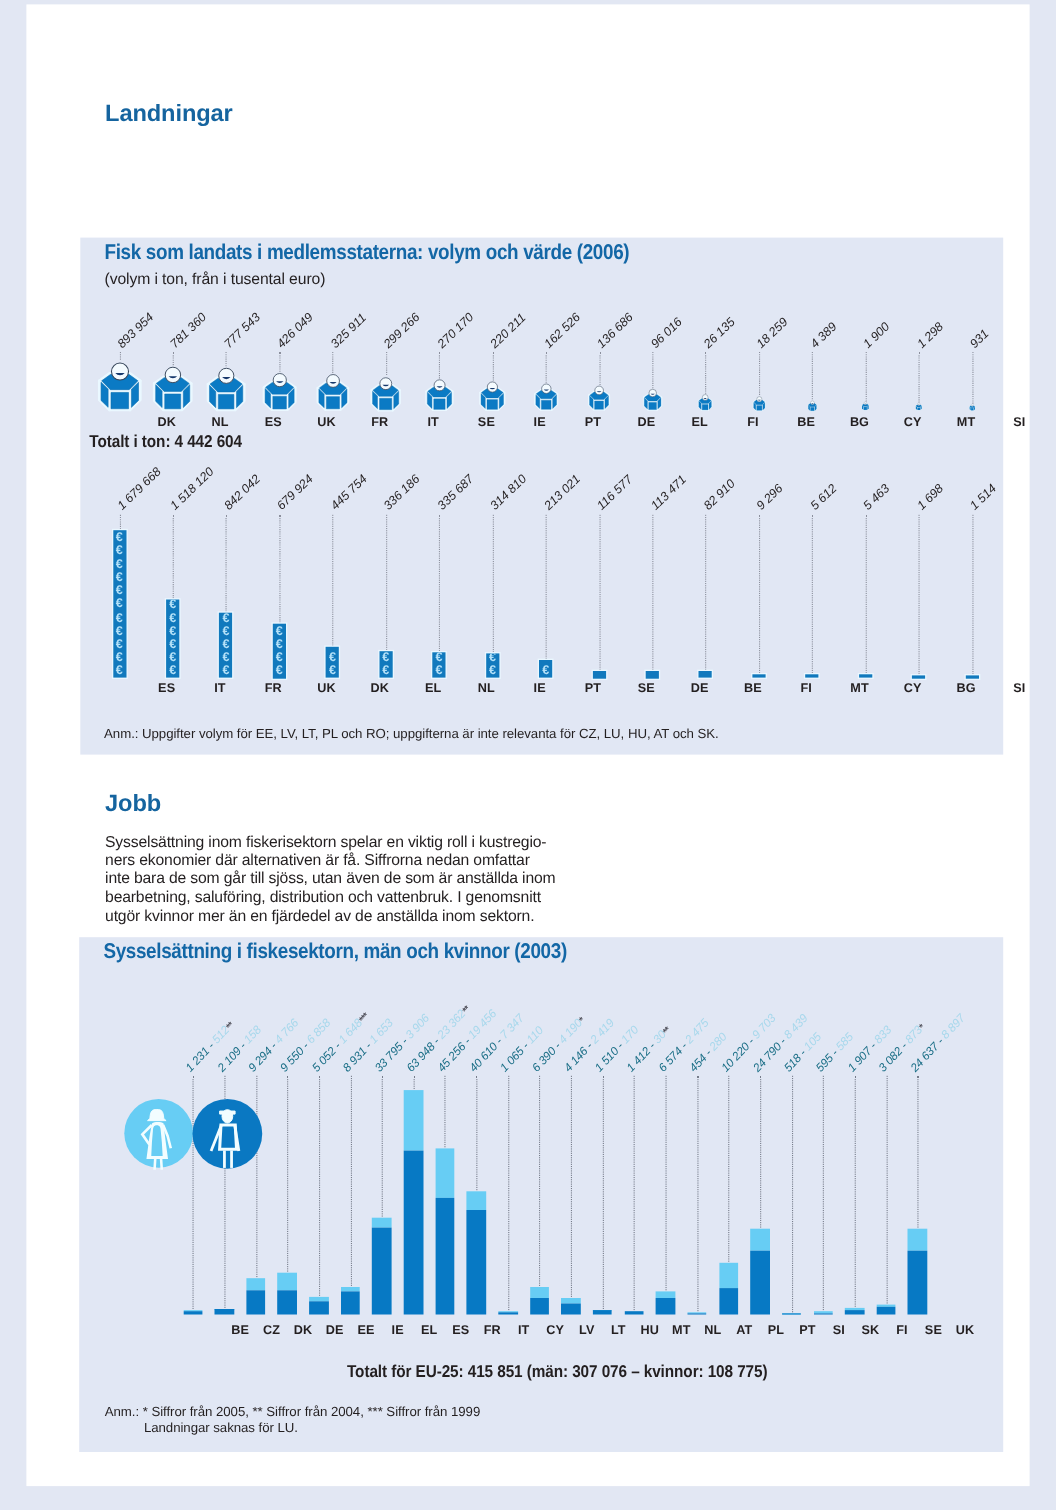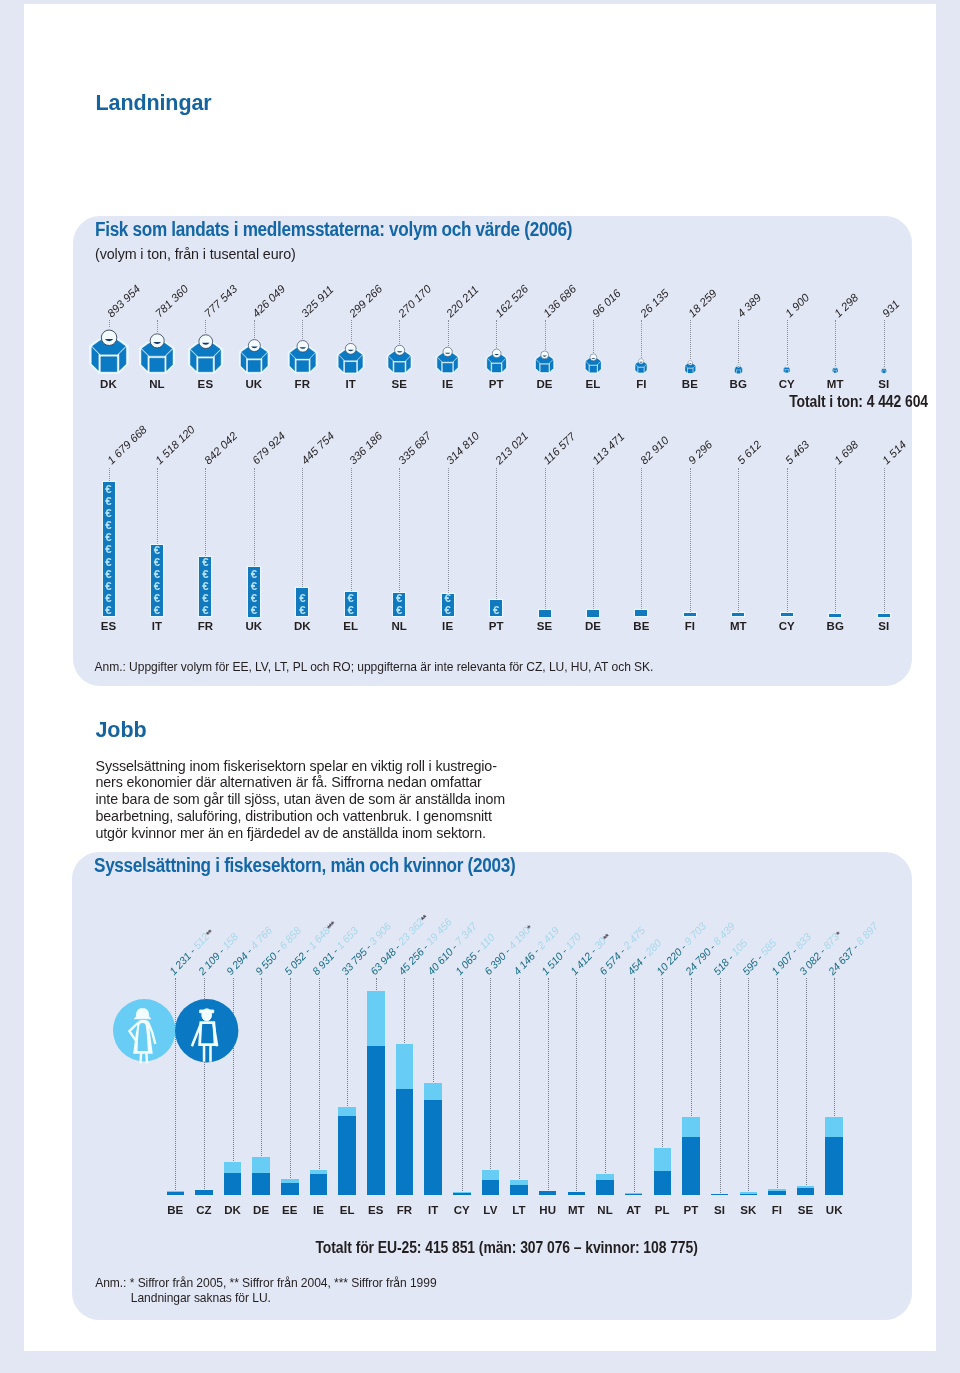--- a/index.html
+++ b/index.html
@@ -9,29 +9,29 @@
        -webkit-font-smoothing:antialiased;}
   .page{position:absolute;left:24px;top:4px;width:912px;height:1347px;background:#fff;}
 
   .watermark{position:absolute;left:71px;top:36px;font-size:25.5px;font-weight:bold;
       font-style:italic;color:#dee5f2;letter-spacing:-0.5px;white-space:nowrap;}
 
   .sec-head{position:absolute;font-size:21.5px;font-weight:bold;color:#15649f;letter-spacing:-0.1px;}
   .body-text{position:absolute;font-size:14.3px;color:#231f20;line-height:16.85px;
       letter-spacing:-0.15px;white-space:pre;}
 
-  .panel{position:absolute;background:#e1e7f4;border-radius:27px;}
+  .panel{position:absolute;background:#e1e7f4;}
   .panel-title{position:absolute;font-size:19.4px;font-weight:bold;color:#1367a6;letter-spacing:-0.35px;white-space:nowrap;transform:scaleX(0.885);transform-origin:0 0;}
   .panel-sub{position:absolute;font-size:14.3px;color:#231f20;letter-spacing:-0.1px;white-space:nowrap;transform-origin:0 0;}
   .panel-total{position:absolute;font-size:15.6px;font-weight:bold;color:#231f20;letter-spacing:-0.1px;}
   .panel-total span{display:inline-block;transform:scaleX(0.895);}
   .panel-note{position:absolute;font-size:12.05px;color:#231f20;line-height:15.2px;letter-spacing:-0.05px;white-space:pre;}
 
   .cc{position:absolute;font-size:11.5px;font-weight:bold;color:#231f20;text-align:center;
-      transform:translateX(-50%);white-space:nowrap;line-height:9px;letter-spacing:0.1px;}
+      transform:translateX(-50%);white-space:nowrap;line-height:9px;letter-spacing:0.1px;margin-left:43px;}
 
   .vlabel{position:absolute;font-size:11.2px;color:#231f20;white-space:nowrap;
           transform-origin:0 0;transform:rotate(-44deg);font-style:italic;line-height:0;}
 
   .dotline{position:absolute;width:0;border-left:1px dotted #8b8f9c;}
   .dotline2{position:absolute;width:0;border-left:1px dotted #767c8a;}
 
   .bar-eur{position:absolute;background:#1179bd;overflow:hidden;box-shadow:0 0 0 1.2px #eaf7ff;}
   .bar-eur .eu{position:absolute;left:0;width:100%;text-align:center;color:#b4e1f8;
       font-size:11.4px;line-height:11.4px;font-weight:600;}
@@ -341,21 +341,21 @@
               <path d="M6.0 46.4 L22.6 62.6 L22.6 105.4 L6.0 89.2 Z" fill="#0b7ac4" stroke="#0b6fb2" stroke-width="1.4" stroke-linejoin="round"></path>
               <path d="M94.0 46.4 L94.0 89.2 L77.4 105.4 L77.4 62.6 Z" fill="#0b7ac4" stroke="#0b6fb2" stroke-width="1.4" stroke-linejoin="round"></path>
               <path d="M7.4 43 L27.9 28.2 L72.1 28.2 L92.6 43 L72.1 63.8 L27.9 63.8 Z" fill="#0b7ac4" stroke="#0b6fb2" stroke-width="1.4" stroke-linejoin="round"></path>
               <path d="M29.4 70.4 L70.6 70.4 L70.6 108.6 L29.4 108.6 Z" fill="#0b7ac4" stroke="#0b6fb2" stroke-width="1.4" stroke-linejoin="round"></path>
               <circle cx="50.5" cy="21.2" r="20" fill="#f4fbff" stroke="#37465a" stroke-width="2.5"></circle>
               <path d="M39.5 24.6 A14 14 0 0 0 61.5 24.6 Z" fill="#16386b"></path>
             </g>
           </svg></div>
         <div class="cc" style="left:810.7px;top:164.7px;">SI</div>
       </div>
-    <div class="panel-total" style="left:0;top:177.5px;width:863.3px;text-align:right;"><span>Totalt i ton: 4 442 604</span></div>
+    <div class="panel-total" style="left:0;top:177.5px;width:863.3px;text-align:left;"><span>Totalt i ton: 4 442 604</span></div>
 
     <div id="val-chart">
         <div class="vlabel" style="left:36px;top:246.5px;">1 679 668</div>
         <div class="dotline" style="left:35.5px;top:252px;height:13.399999999999977px;"></div>
         <div class="bar-eur" style="left:29.5px;top:266.4px;width:12px;height:134.6px;">
           <div class="eu" style="top:123.1px">€</div>
           <div class="eu" style="top:110.99999999999999px">€</div>
           <div class="eu" style="top:98.89999999999999px">€</div>
           <div class="eu" style="top:86.79999999999998px">€</div>
           <div class="eu" style="top:74.69999999999999px">€</div>

